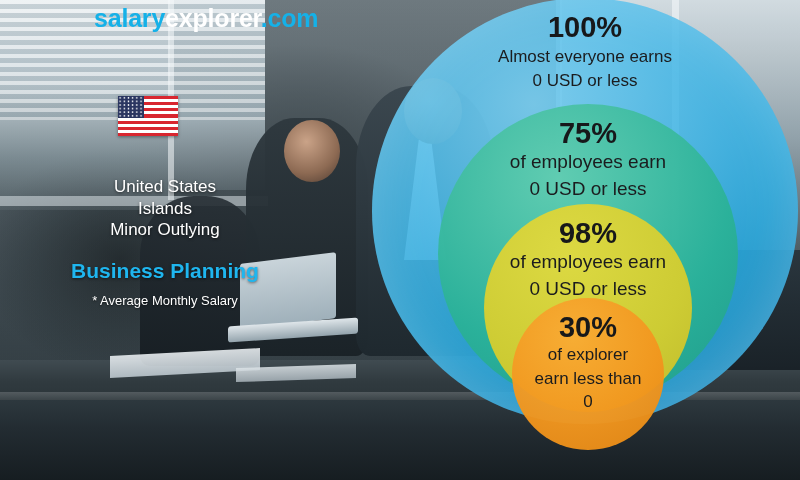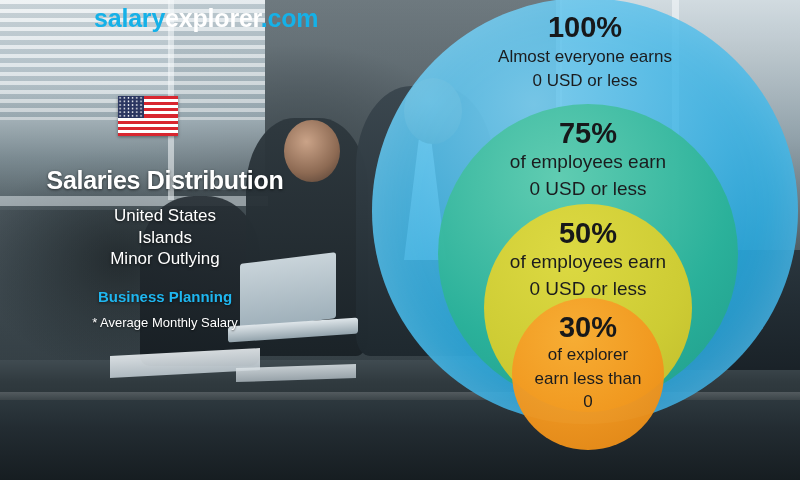--- a/index.html
+++ b/index.html
@@ -133,21 +133,21 @@
   .left-text { position: absolute; left: 0; top: 166px; width: 330px; text-align: center; }
   .title {
     font-size: 25px; font-weight: bold; color: #ffffff; letter-spacing: -0.3px;
     text-shadow: 0 1px 3px rgba(0,0,0,.6);
   }
   .country {
     margin-top: 10px; font-size: 17px; color: #ffffff; line-height: 1.27;
     text-shadow: 0 1px 3px rgba(0,0,0,.6);
   }
   .job {
-    margin-top: 18px; font-size: 15px; font-weight: bold; color: #1fb6ef;
+    margin-top: 18px; font-size: 21px; font-weight: bold; color: #1fb6ef;
     text-shadow: 0 1px 3px rgba(0,0,0,.55);
   }
   .note {
     margin-top: 10px; font-size: 13px; color: #ffffff;
     text-shadow: 0 1px 2px rgba(0,0,0,.6);
   }
 
   
   .bubbles { position: absolute; left: 372px; top: 8px; width: 428px; height: 480px; }
   .bub {
@@ -215,21 +215,20 @@
   </div>
 
   <div class="flag">
     <div class="stripes"></div>
     <div class="canton">
       <div class="stars"></div>
     </div>
   </div>
 
   <div class="left-text">
-    <div class="title">Salaries Distribution</div>
     <div class="country">
       <div>United States</div>
       <div>Islands</div>
       <div>Minor Outlying</div>
     </div>
     <div class="job">Business Planning</div>
     <div class="note">* Average Monthly Salary</div>
   </div>
 
   <div class="bubbles">
@@ -240,21 +239,21 @@
       <div class="desc">0 USD or less</div>
     </div>
 
     <div class="bub b75">
       <div class="pct">75%</div>
       <div class="desc">of employees earn</div>
       <div class="desc">0 USD or less</div>
     </div>
 
     <div class="bub b50">
-      <div class="pct">50%</div>
+      <div class="pct">98%</div>
       <div class="desc">of employees earn</div>
       <div class="desc">0 USD or less</div>
     </div>
 
     <div class="bub b25">
       <div class="pct">30%</div>
       <div class="desc">of explorer</div>
       <div class="desc">earn less than</div>
       <div class="desc">0</div>
     </div>

